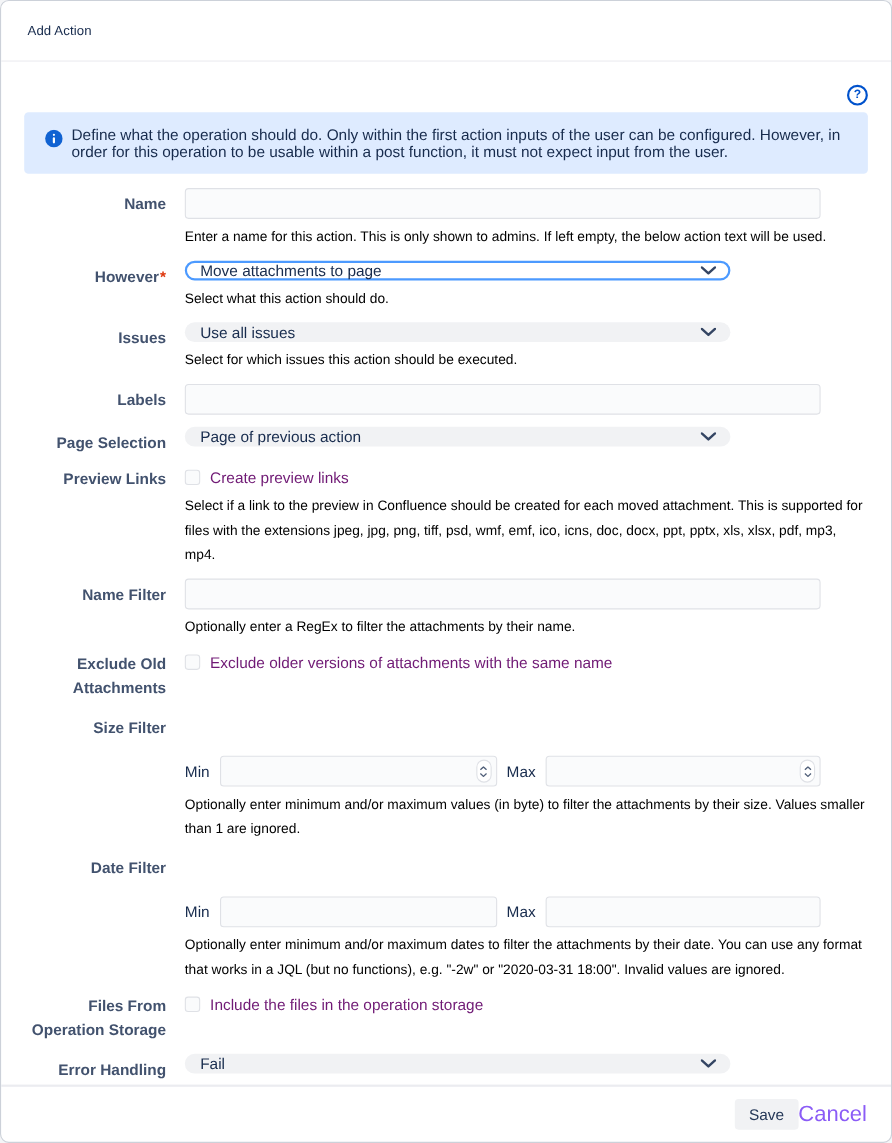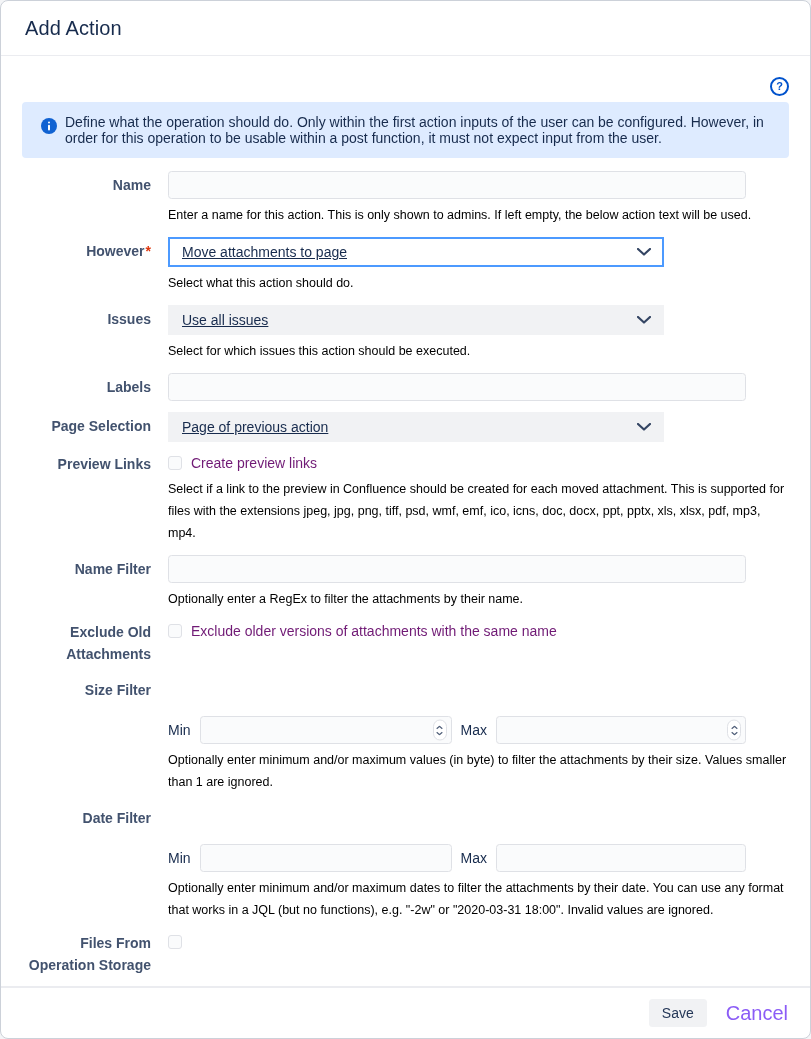--- a/index.html
+++ b/index.html
@@ -1,41 +1,41 @@
 <!DOCTYPE html>
 <html><head>
 <meta charset="utf-8">
 <style>
   html,body{margin:0;padding:0;background:#f4f5f7;}
   body{width:811px;height:1039px;font-family:"Liberation Sans",sans-serif;-webkit-font-smoothing:antialiased;}
   .dialog{width:811px;height:1039px;box-sizing:border-box;background:#fff;border:1px solid #ccd1d9;
     border-radius:8px;overflow:hidden;display:flex;flex-direction:column;}
   
   .header{height:54px;flex:0 0 54px;display:flex;align-items:center;padding-left:24px;border-bottom:1px solid #ebecf0;}
-  .title{font-size:20px;font-weight:500;color:#172b4d;margin:0;letter-spacing:.1px;}
+  .title{font-size:12px;font-weight:500;color:#172b4d;margin:0;letter-spacing:.1px;}
   
   .content{flex:1 1 auto;padding:20px 21px 0 21px;overflow:hidden;}
   .help-row{height:20px;margin-bottom:6px;display:flex;justify-content:flex-end;align-items:center;}
   .help-icon{width:15px;height:15px;border:2px solid #0052cc;border-radius:50%;color:#0052cc;
     font-size:11px;font-weight:bold;display:flex;align-items:center;justify-content:center;cursor:pointer;line-height:1;}
   .banner{background:#deebff;border-radius:4px;padding:12px 18px 12px 19px;display:flex;align-items:flex-start;}
   .info-icon{flex:0 0 16px;width:16px;height:16px;margin-top:4px;}
   .banner p{margin:0 0 0 8px;font-size:14px;line-height:16px;color:#172b4d;max-width:712px;}
   
   .form{margin-top:13px;}
   .row{display:flex;margin-bottom:11px;}
   .flabel{width:129px;flex:0 0 129px;margin-right:17px;text-align:right;font-size:14px;font-weight:600;
     color:#42526e;line-height:21px;padding-top:4px;}
   .req{color:#de350b;font-weight:600;margin-left:1px;}
   .ctrl{flex:1 1 auto;min-width:0;}
   .text-input{box-sizing:border-box;height:28px;background:#fafbfc;border:1.5px solid #dfe1e6;border-radius:3.5px;
     font-family:"Liberation Sans",sans-serif;font-size:14px;color:#172b4d;padding:0 8px;outline:none;display:block;}
   .w-wide{width:578px;}
-  .select{box-sizing:border-box;width:496px;height:30px;background:#f1f2f4;border-radius:0;display:flex;
-    align-items:center;justify-content:space-between;padding:0 13px 0 14px;font-size:14px;color:#172b4d;cursor:pointer;text-decoration:underline;}
+  .select{box-sizing:border-box;width:496px;height:18px;background:#f1f2f4;border-radius:13px;display:flex;
+    align-items:center;justify-content:space-between;padding:0 13px 0 14px;font-size:14px;color:#172b4d;cursor:pointer;}
   .select.focused{background:#fff;border:2px solid #4c9aff;padding:0 11px 0 12px;}
   .chev{flex:0 0 auto;}
   .desc{margin-top:5px;font-size:12.5px;line-height:22px;color:#000000;max-width:625px;}
   
   .cb-line{display:flex;align-items:flex-start;}
   .cb{appearance:none;-webkit-appearance:none;width:14px;height:14px;margin:3px 9px 0 0;background:#fafbfc;
     border:1.5px solid #dfe1e6;border-radius:3px;cursor:pointer;flex:0 0 14px;box-sizing:border-box;}
   .cb-label{font-size:14px;color:#701a75;line-height:20px;}
   .row.cbrow .flabel{padding-top:0;line-height:22px;}
   
@@ -46,21 +46,21 @@
   .num-wrap{position:relative;}
   .num-input{width:252px;padding-right:28px;}
   .num-input.second{width:250px;}
   .date-input{width:252px;}
   .date-input.second{width:250px;}
   .stepper{position:absolute;right:5px;top:50%;transform:translateY(-50%);width:14px;height:21px;background:#fff;
     border:1px solid #dfe1e6;border-radius:7px;display:flex;flex-direction:column;align-items:center;
     justify-content:center;gap:2px;cursor:pointer;box-sizing:border-box;}
   
   .footer{flex:0 0 50px;border-top:2px solid #ebecf0;display:flex;align-items:center;justify-content:flex-end;
-    gap:19px;padding-right:22px;}
+    padding-right:22px;}
   .btn-save{background:#f1f2f4;border:none;border-radius:3.5px;padding:6px 13px;font-family:"Liberation Sans",sans-serif;
     font-size:14px;color:#253858;cursor:pointer;}
   .link-cancel{font-size:20px;color:#8b5cf6;text-decoration:none;cursor:pointer;}
 </style>
 </head>
 <body>
 
 <div class="dialog">
 
   <div class="header">
@@ -212,20 +212,21 @@
           </div>
           <div class="desc">Optionally enter minimum and/or maximum dates to filter the attachments by their date. You can use any format that works in a JQL (but no functions), e.g. "-2w" or "2020-03-31 18:00". Invalid values are ignored.</div>
         </div>
       </div>
 
       <div class="row cbrow">
         <div class="flabel">Files From Operation Storage</div>
         <div class="ctrl">
           <label class="cb-line">
             <input type="checkbox" class="cb" style="">
+            <span class="cb-label">Include the files in the operation storage</span>
           </label>
         </div>
       </div>
 
       <div class="row">
         <div class="flabel">Error Handling</div>
         <div class="ctrl">
           <div class="select">
             <span>Fail</span>
             <svg class="chev" width="14" height="8" viewBox="0 0 14 8">

